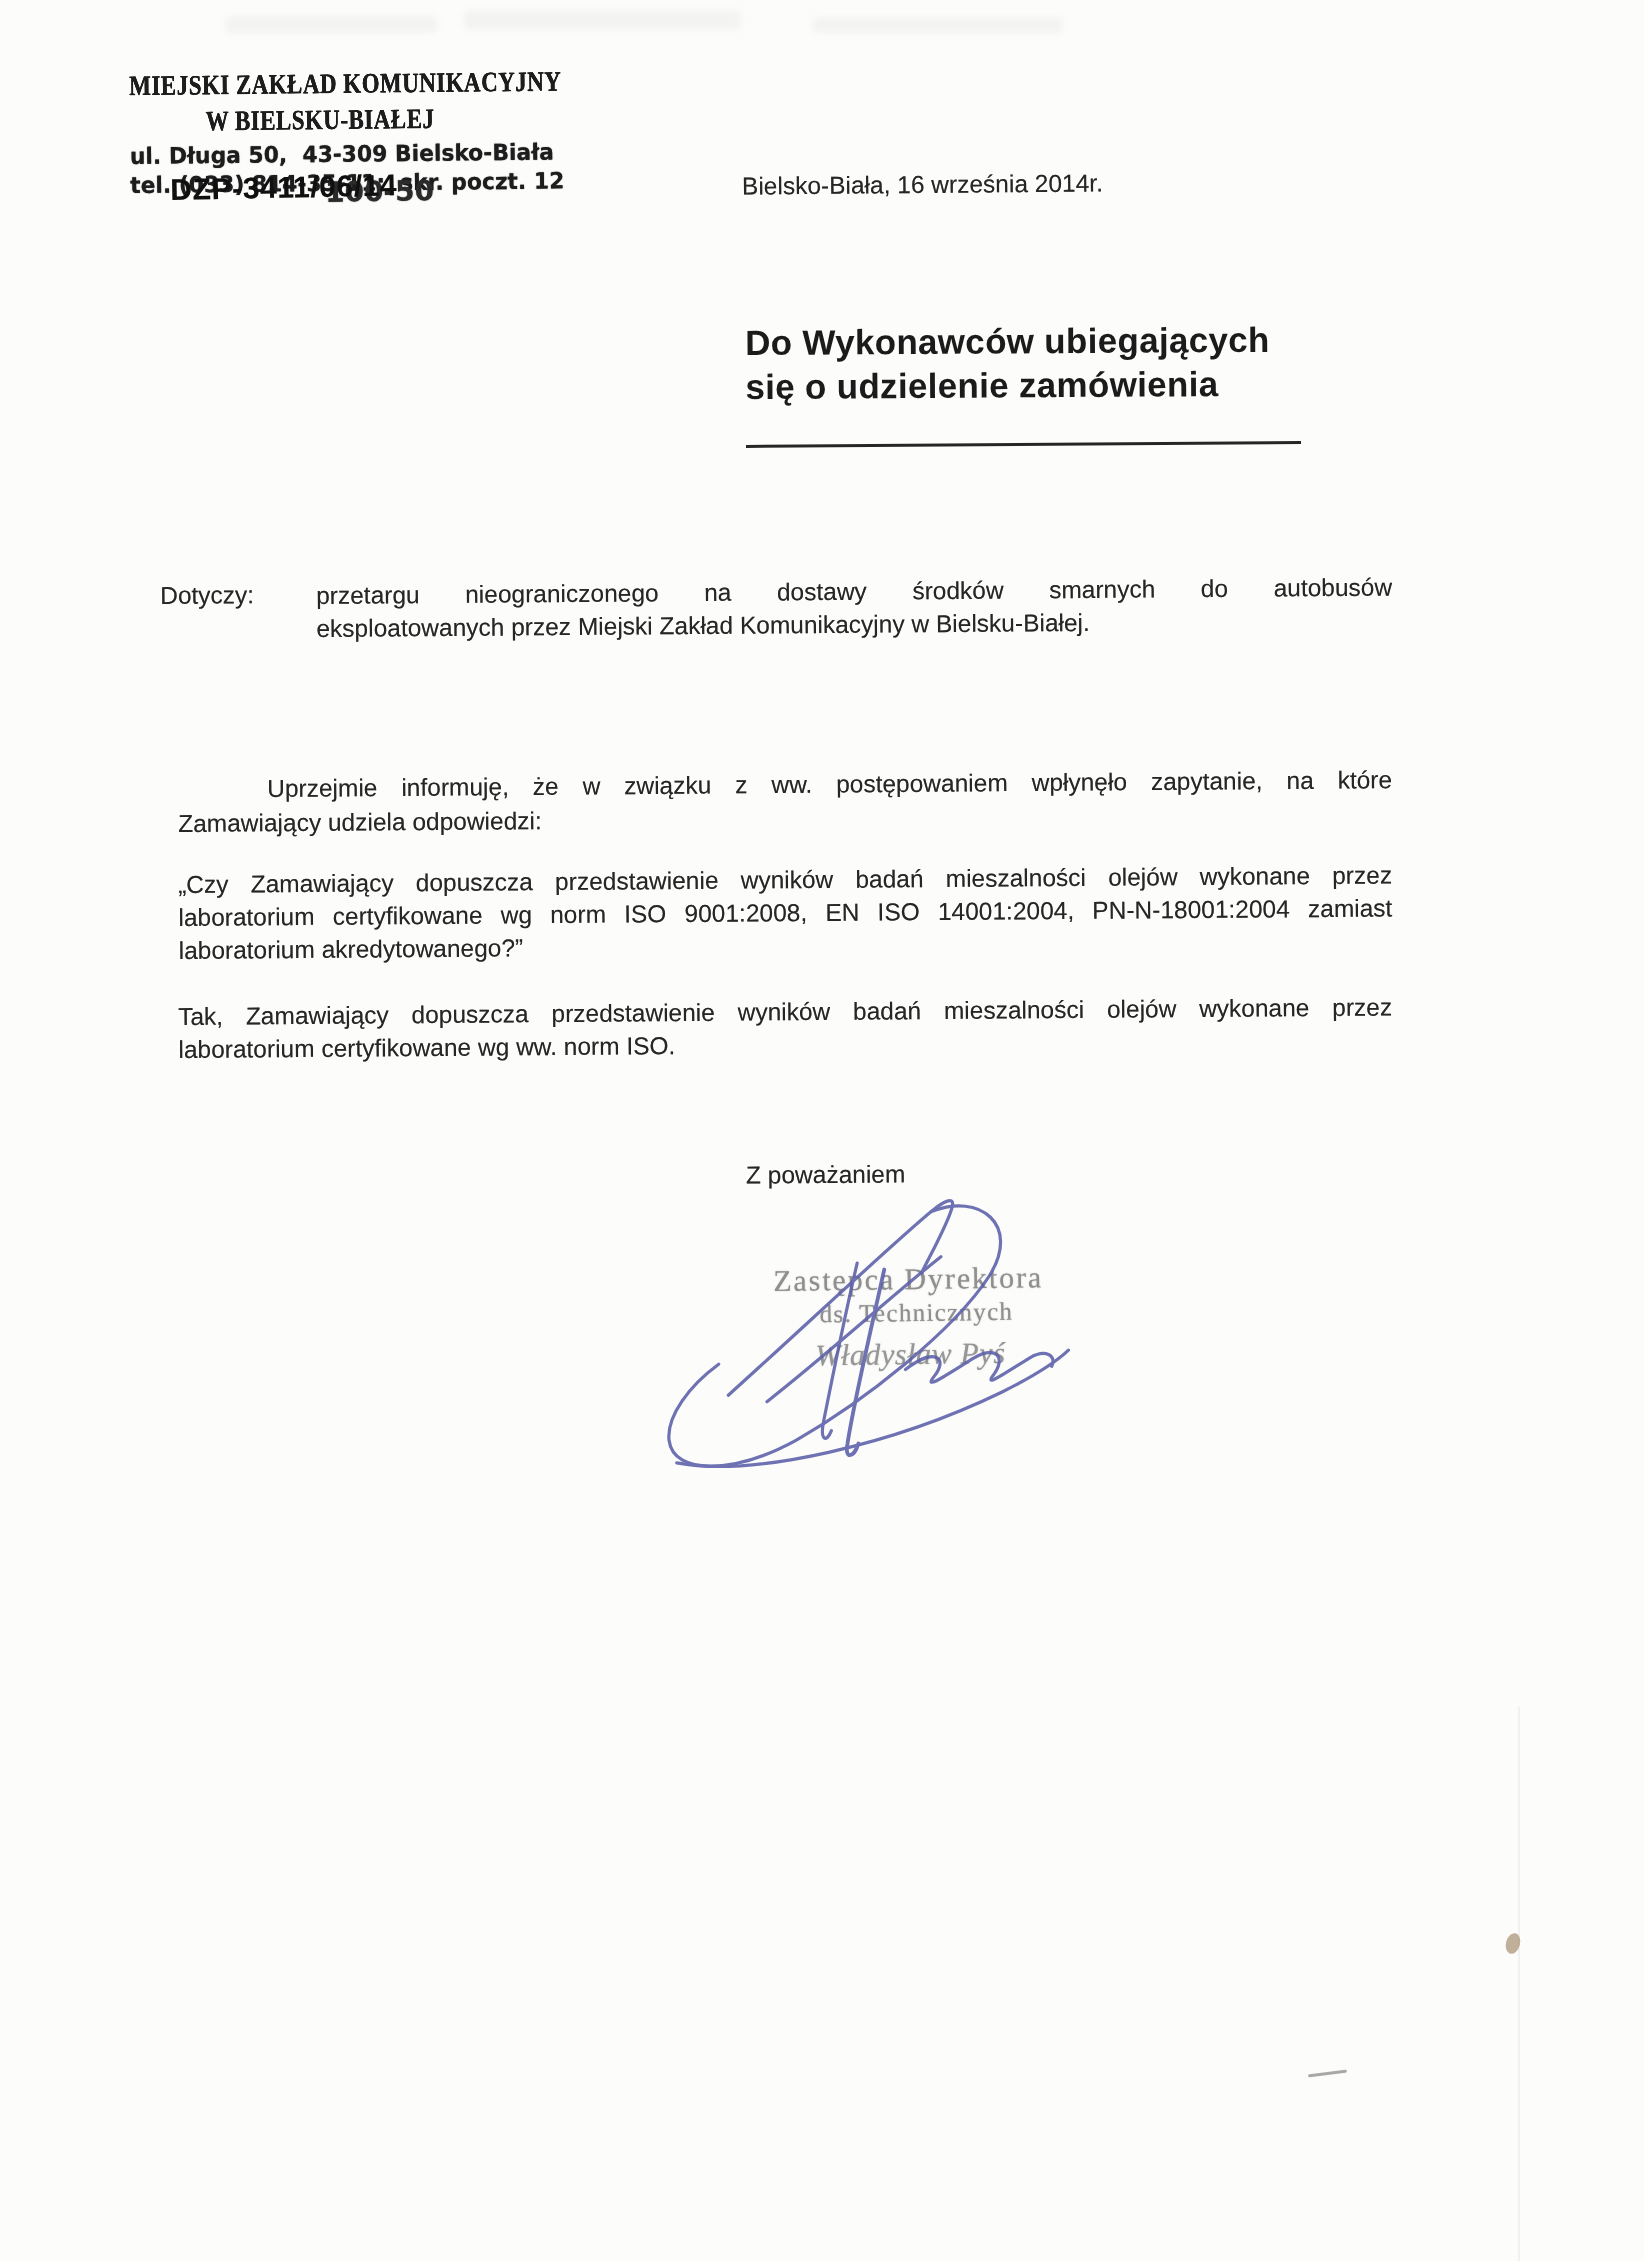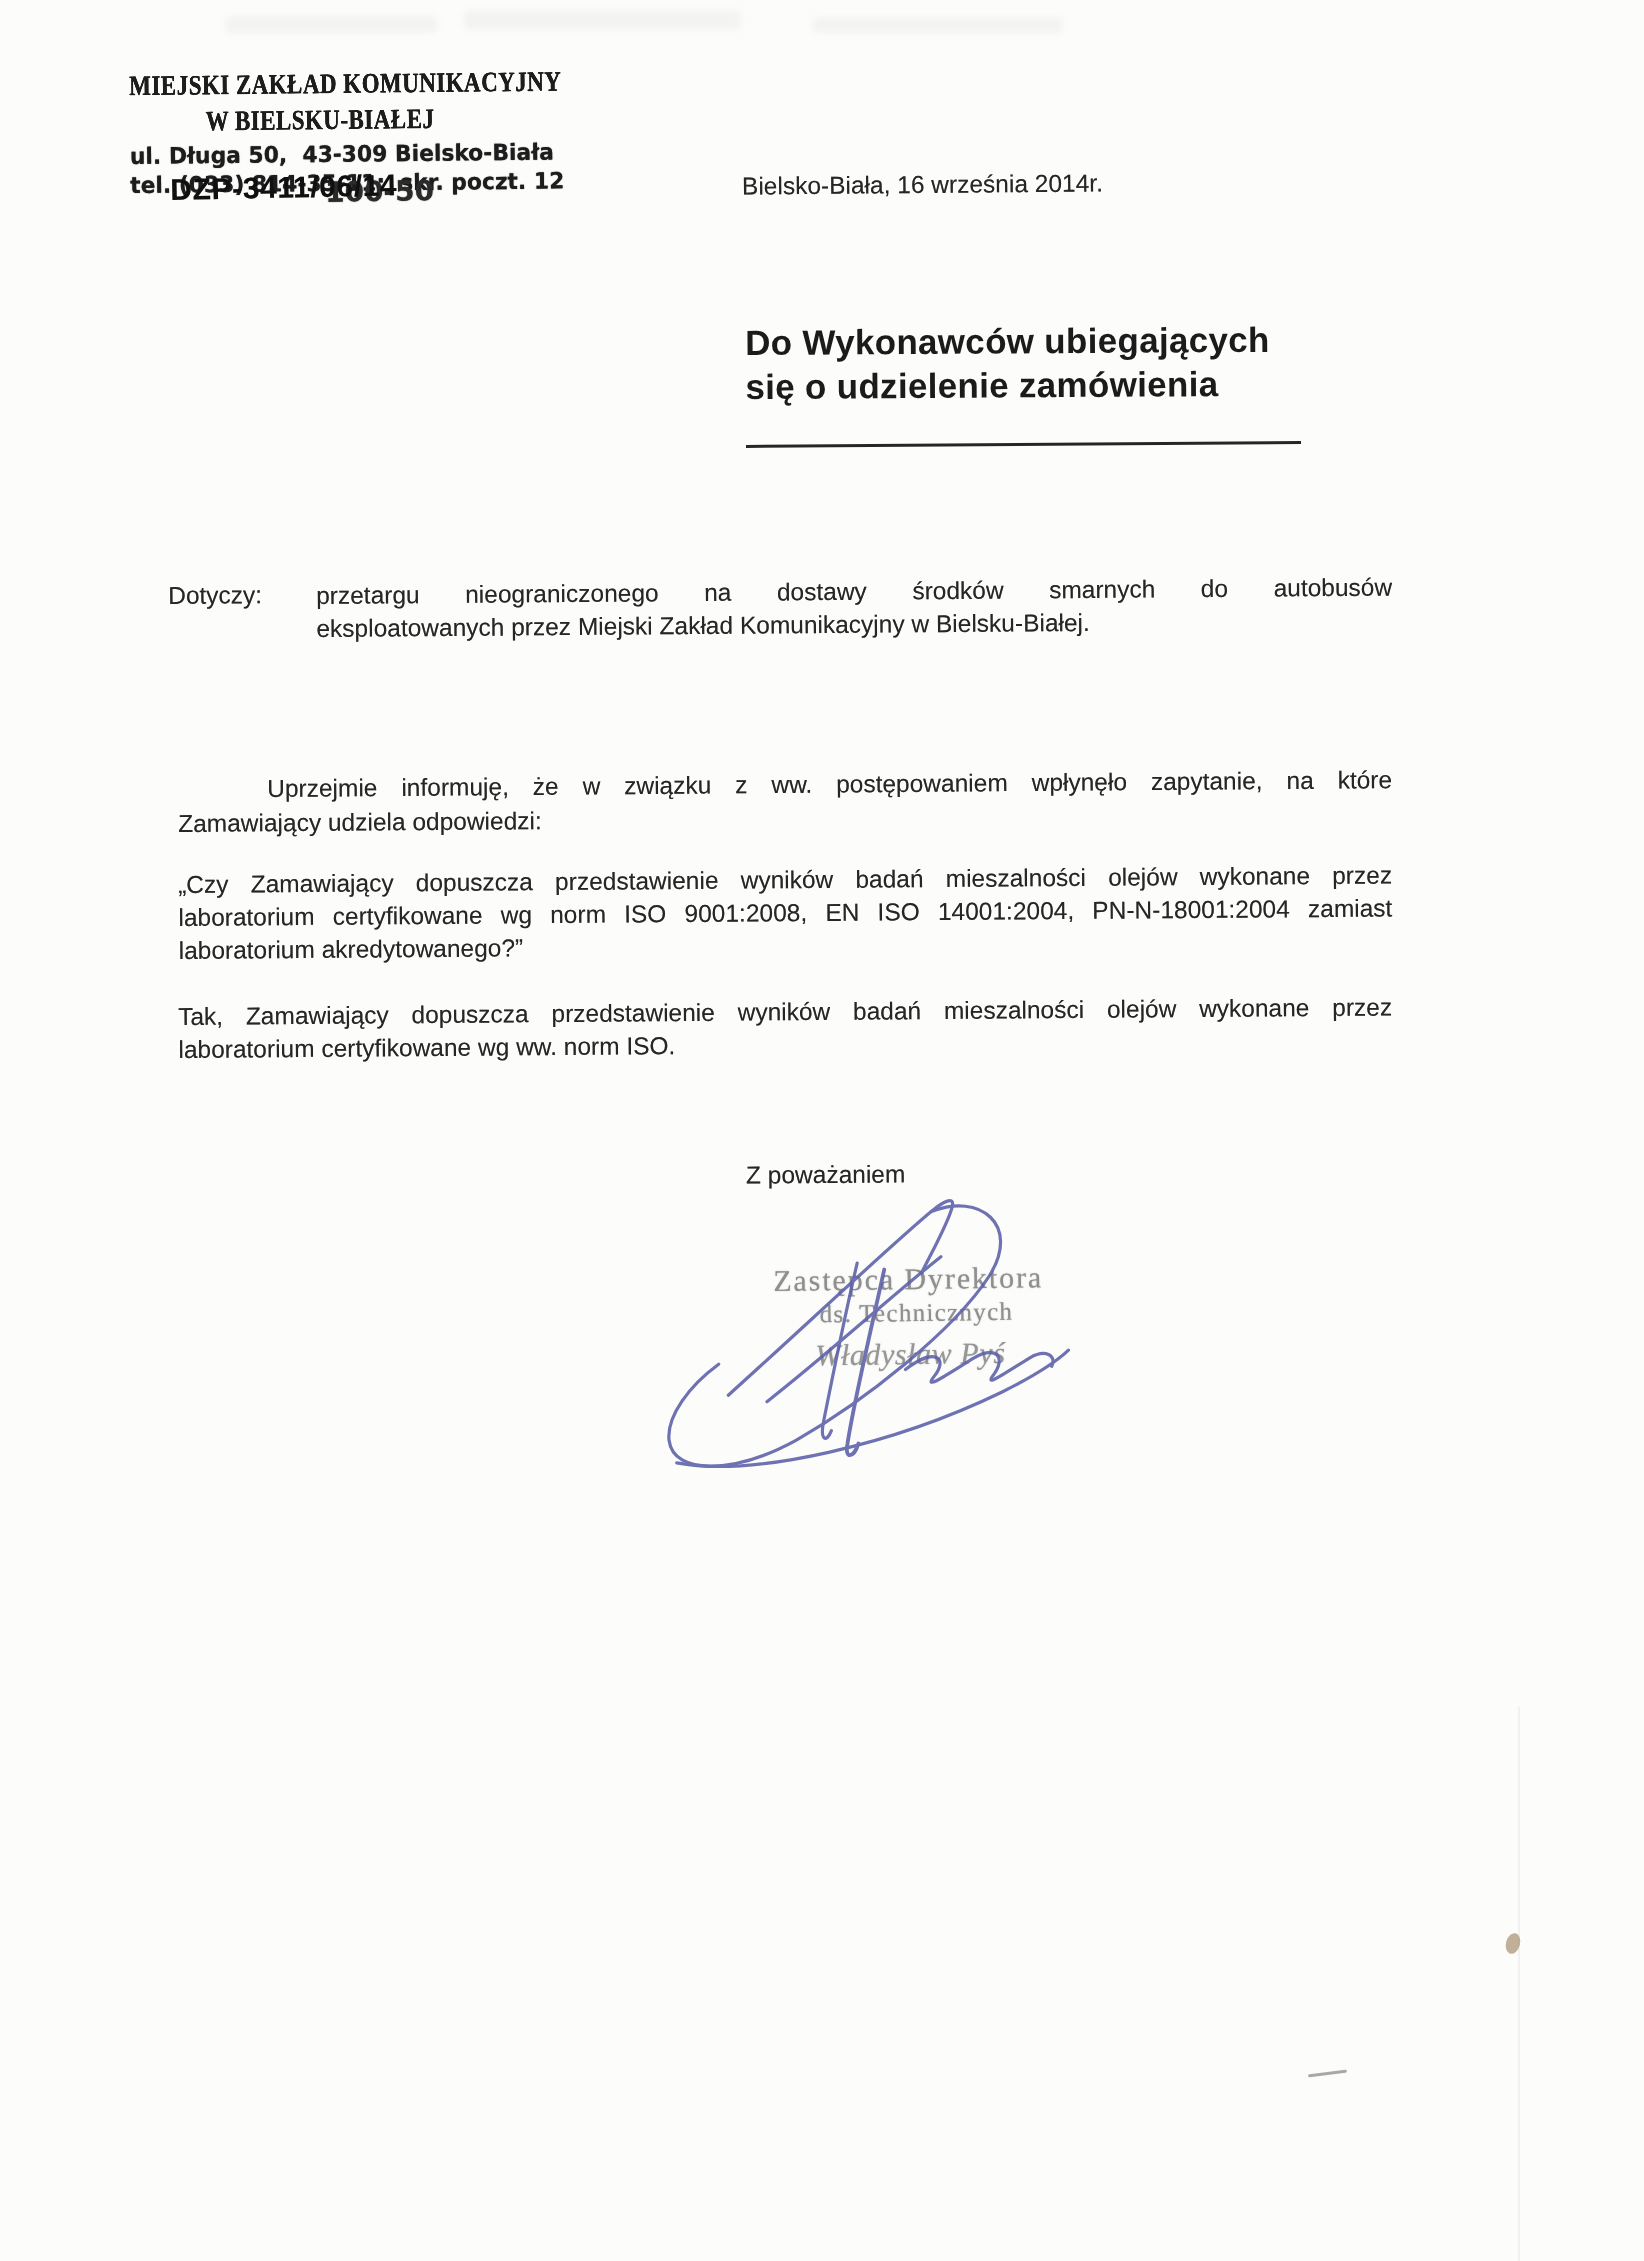--- a/index.html
+++ b/index.html
@@ -90,21 +90,21 @@
   <div class="abs ref ink pre" style="left:170px;top:173px;">DZP-3411/06/14</div>
 
   <div class="abs dateline ink pre" style="left:742px;top:171px;">Bielsko-Biała, 16 września 2014r.</div>
 
   <div class="abs heading" style="left:745px;top:321px;">
     <div class="pre">Do Wykonawców ubiegających</div>
     <div class="pre">się o udzielenie zamówienia</div>
   </div>
   <div class="abs heading-rule" style="left:746px;top:443px;width:555px;"></div>
 
-  <div class="abs body-txt ink tilt pre" style="left:168px;top:579px;">Dotyczy:</div>
+  <div class="abs body-txt ink tilt pre" style="left:160px;top:579px;">Dotyczy:</div>
   <div class="abs body-txt ink tilt" style="left:316px;top:579px;width:1076px;">
     <div class="just">przetargu nieograniczonego na dostawy środków smarnych do autobusów</div>
     <div>eksploatowanych przez Miejski Zakład Komunikacyjny w Bielsku-Białej.</div>
   </div>
 
   <div class="abs body-txt ink tilt just" style="left:267px;top:772px;width:1125px;">Uprzejmie informuję, że w związku z ww. postępowaniem wpłynęło zapytanie, na które</div>
   <div class="abs body-txt ink tilt pre" style="left:178px;top:807px;">Zamawiający udziela odpowiedzi:</div>
 
   <div class="abs body-txt ink tilt" style="left:178px;top:868px;width:1214px;">
     <div class="just">„Czy Zamawiający dopuszcza przedstawienie wyników badań mieszalności olejów wykonane przez</div>

